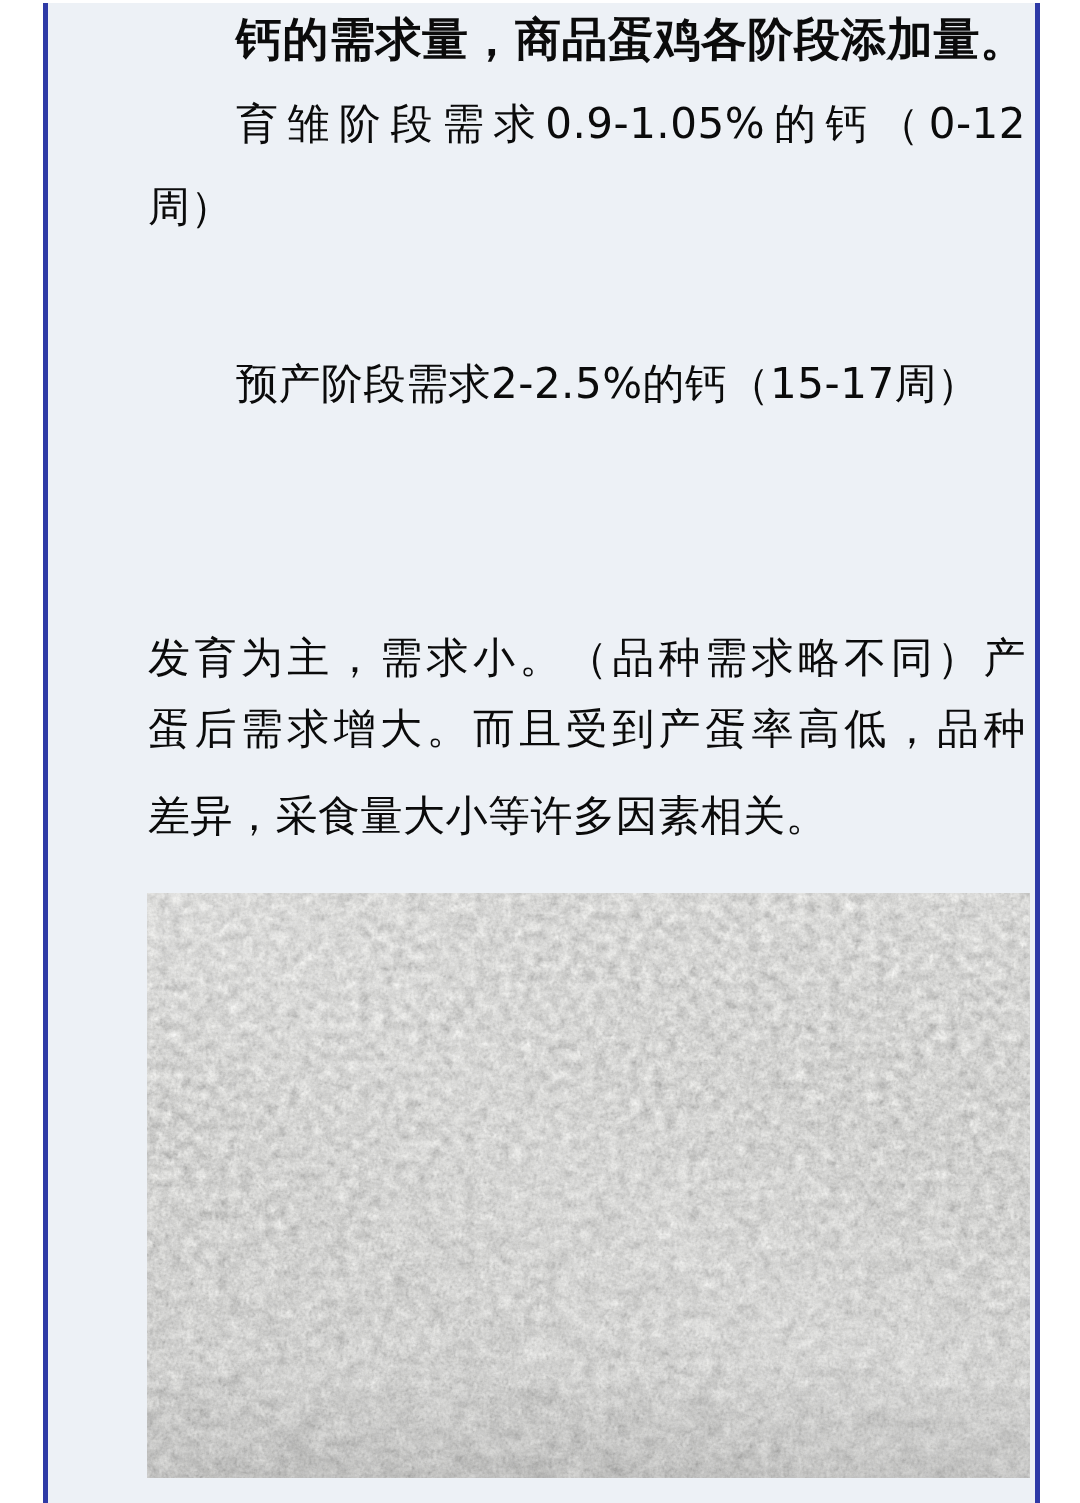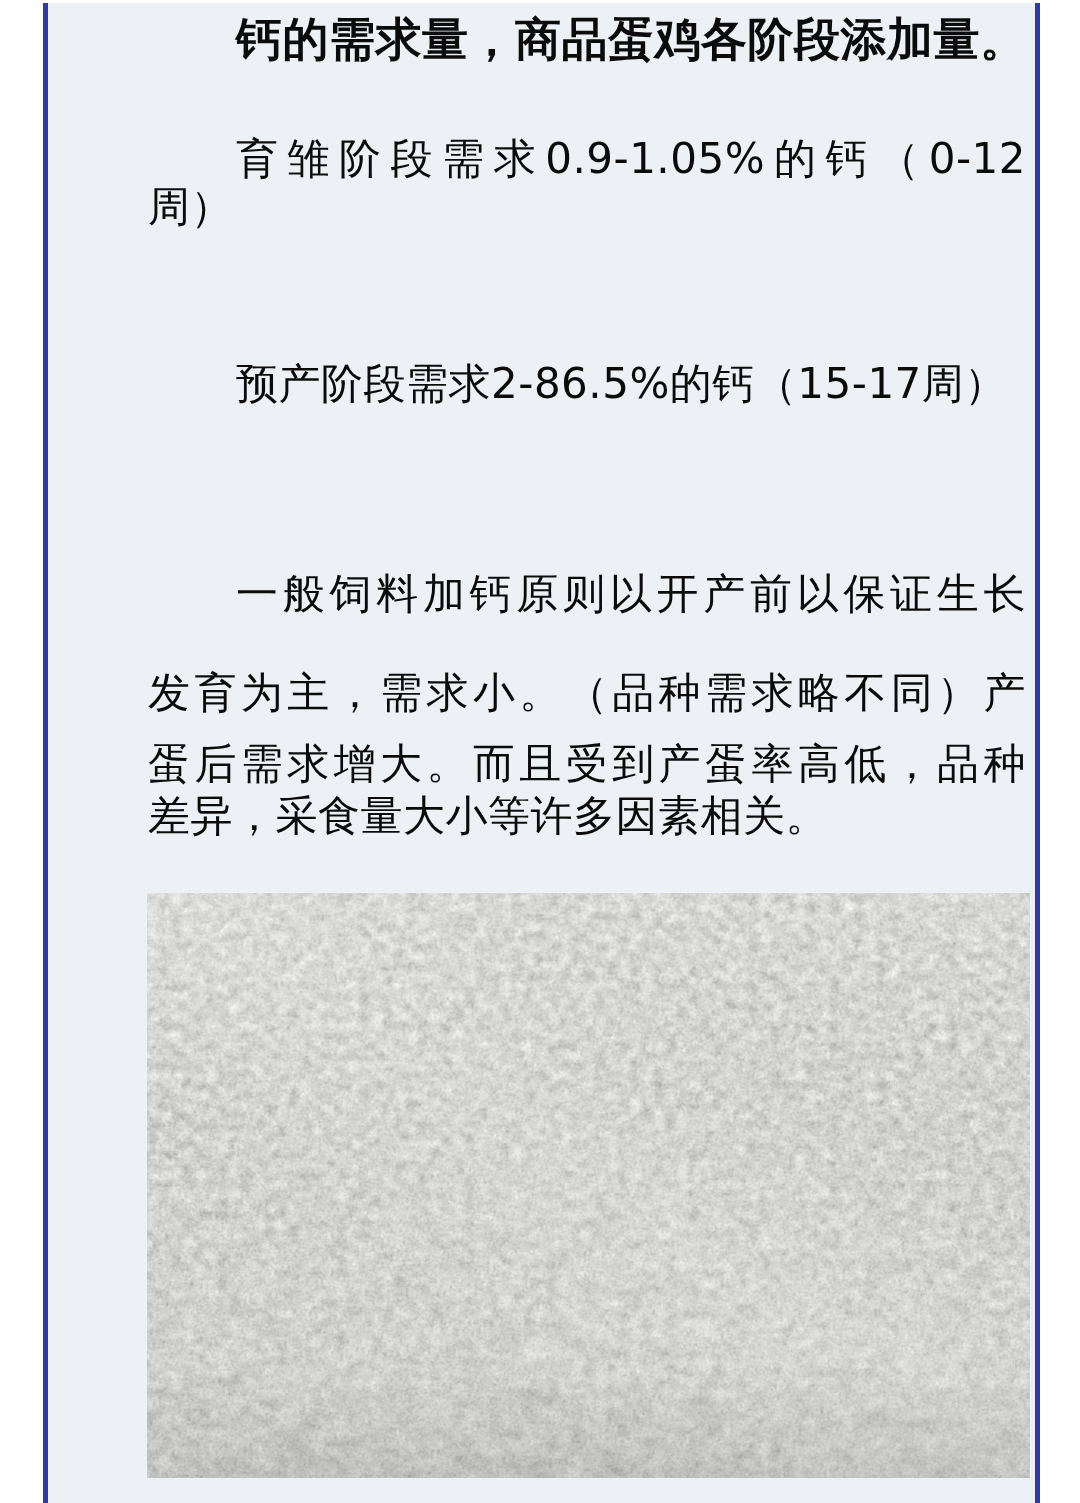--- a/index.html
+++ b/index.html
@@ -29,21 +29,21 @@
     white-space: nowrap;
     letter-spacing: 0.5px;
   }
   .title {
     font-size: 46px;
     line-height: 60px;
     font-weight: bold;
     letter-spacing: 0.5px;
   }
   .ind { text-indent: 88px; }
-  .j   { text-align: justify; text-align-last: justify; margin-top: 35px; }
+  .j   { text-align: justify; text-align-last: justify; }
   .l0 { top: 6px; }
   .l1 { top: 93px; }
   .l2 { top: 176px; }
   .l3 { top: 266px; }
   .l4 { top: 353px; }
   .l5 { top: 437px; }
   .l6 { top: 528px; }
   .l7 { top: 627px; }
   .l8 { top: 698px; }
   .l9 { top: 785px; }
@@ -61,24 +61,23 @@
 
 <div class="panel">
 
   <div class="ln title ind l0">钙的需求量，商品蛋鸡各阶段添加量。</div>
 
   <div class="ln ind j l1">育雏阶段需求0.9-1.05%的钙（0-12</div>
 
   <div class="ln l2">周）</div>
 
 
-  <div class="ln ind l4">预产阶段需求2-86.5%的钙（15-17周）</div>
+  <div class="ln ind l4">预产阶段需求2-2.5%的钙（15-17周）</div>
 
 
-  <div class="ln ind j l6">一般饲料加钙原则以开产前以保证生长</div>
 
   <div class="ln j l7">发育为主，需求小。（品种需求略不同）产</div>
 
   <div class="ln j l8">蛋后需求增大。而且受到产蛋率高低，品种</div>
 
   <div class="ln l9">差异，采食量大小等许多因素相关。</div>
 
   <div class="photo">
     <svg width="883" height="585" viewBox="0 0 883 585" xmlns="http://www.w3.org/2000/svg">
       <defs>

